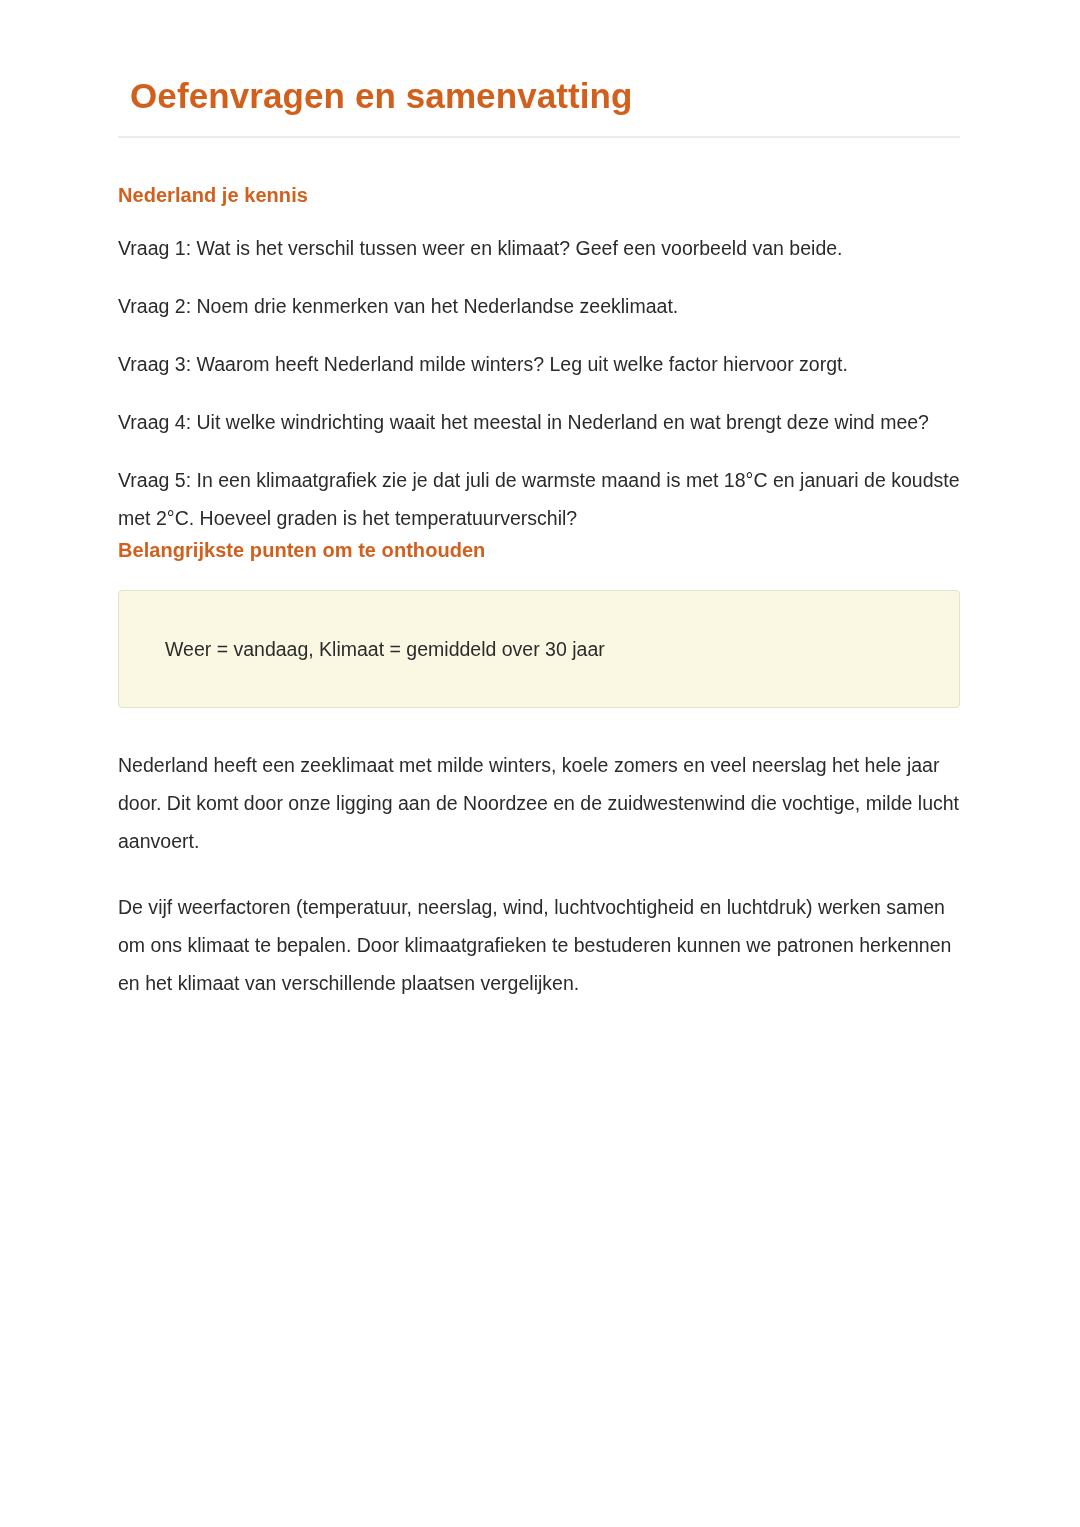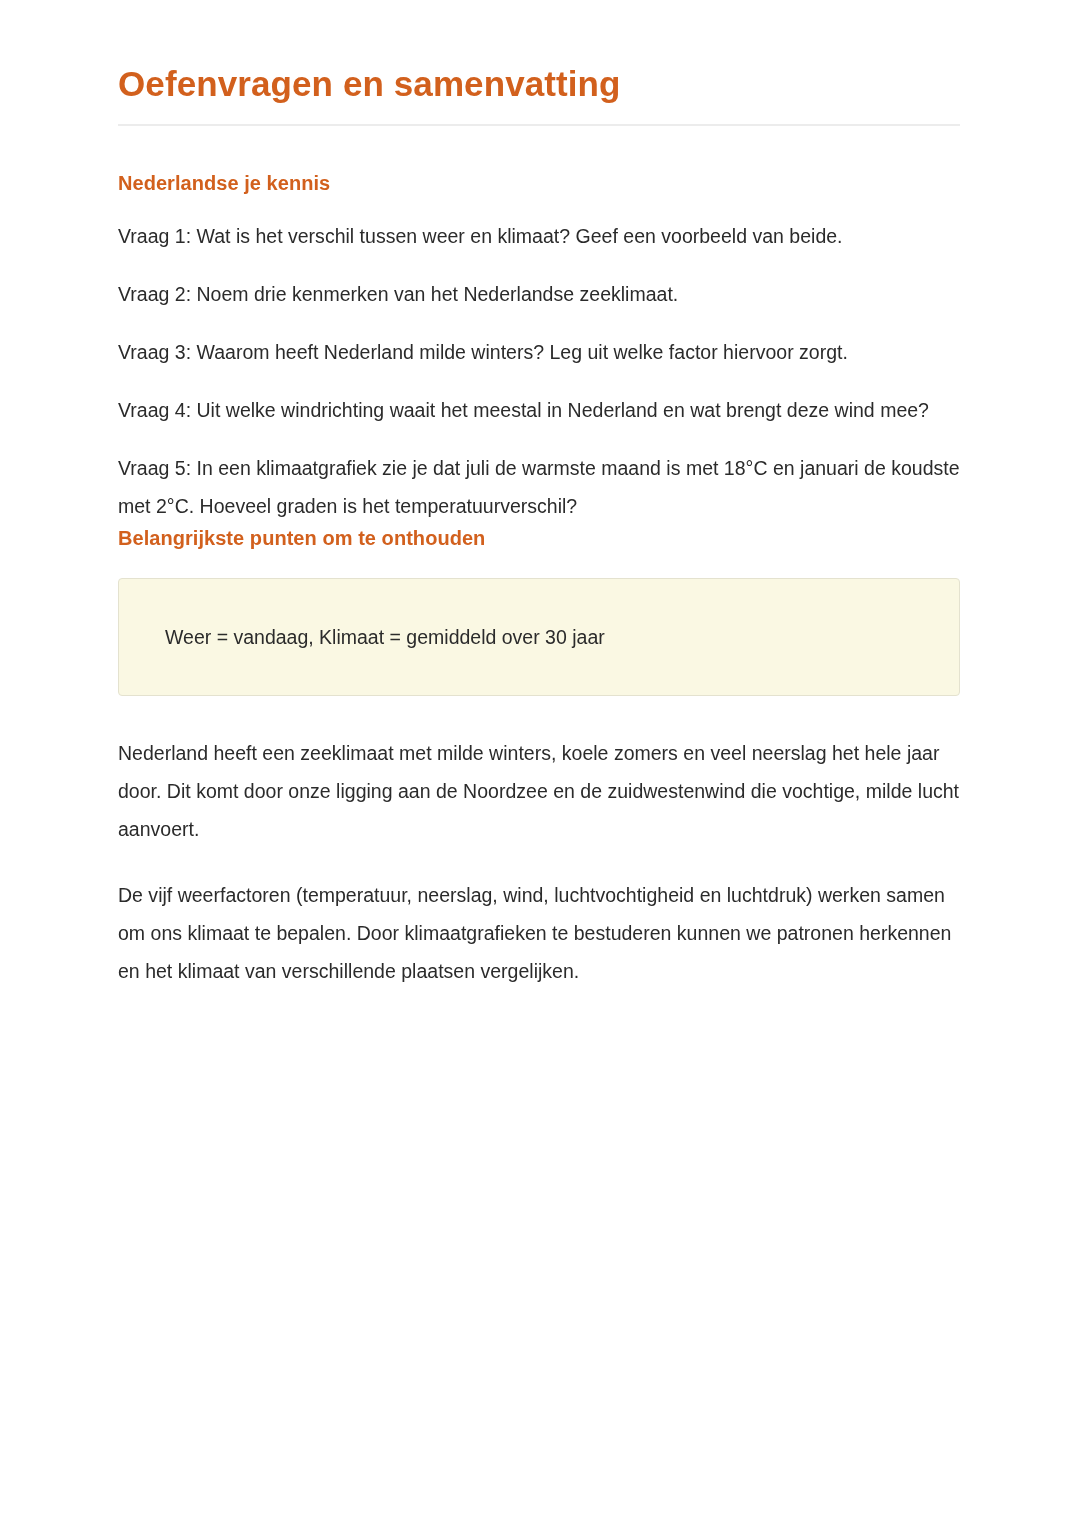--- a/index.html
+++ b/index.html
@@ -21,21 +21,21 @@
     height: 1527px;
     padding: 62px 120px 0 118px;
     background: #ffffff;
   }
   .content {
     width: 842px;
   }
 
   
   .doc-title {
-    margin: 0;
+    margin: 12px;
     font-size: 35px;
     font-weight: 600;
     line-height: 1.25;
     letter-spacing: 0.1px;
     color: #d2601d;
   }
   .title-rule {
     margin: 18px 0 0 0;
     height: 2px;
     width: 842px;
@@ -109,21 +109,21 @@
 </head>
 <body>
 
 <div class="page">
   <div class="content">
 
     <h1 class="doc-title">Oefenvragen en samenvatting</h1>
 
     <hr class="title-rule">
 
-    <h2 class="section-heading heading-check">Nederlandse je kennis</h2>
+    <h2 class="section-heading heading-check">Nederland je kennis</h2>
 
     <ul class="q-list">
       <li class="q-item">
         <p class="para">Vraag 1: Wat is het verschil tussen weer en klimaat? Geef een voorbeeld van beide.</p>
       </li>
       <li class="q-item">
         <p class="para">Vraag 2: Noem drie kenmerken van het Nederlandse zeeklimaat.</p>
       </li>
       <li class="q-item">
         <p class="para">Vraag 3: Waarom heeft Nederland milde winters? Leg uit welke factor hiervoor zorgt.</p>

